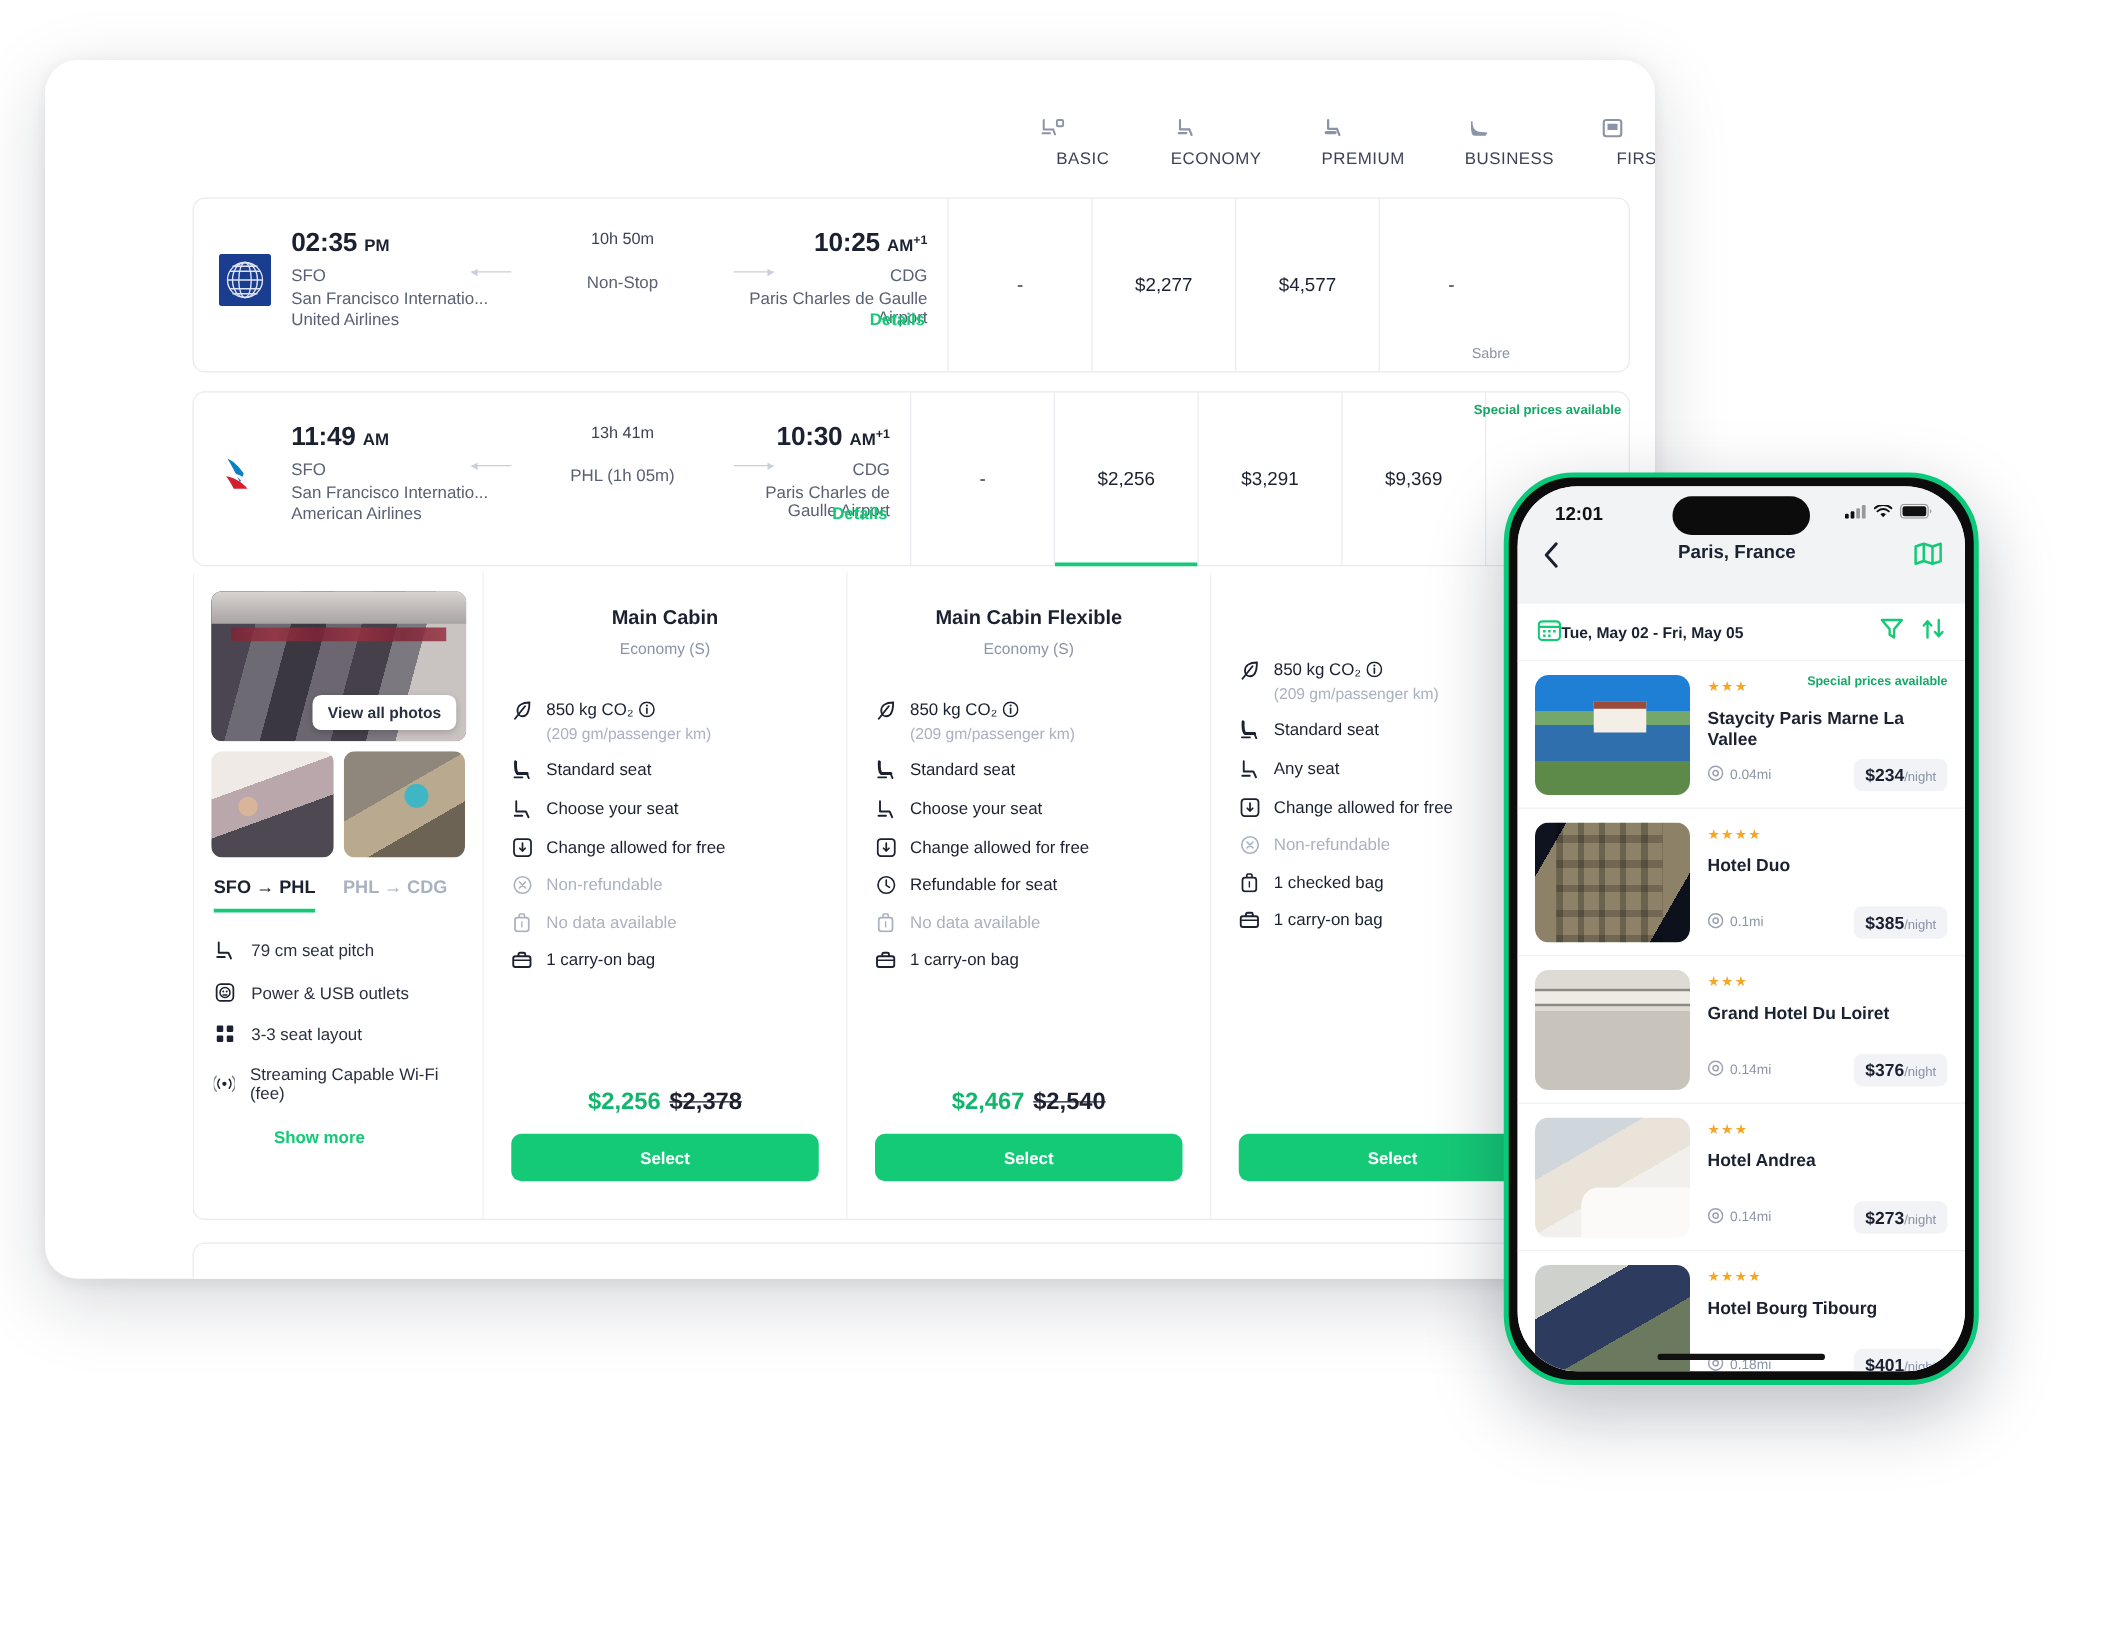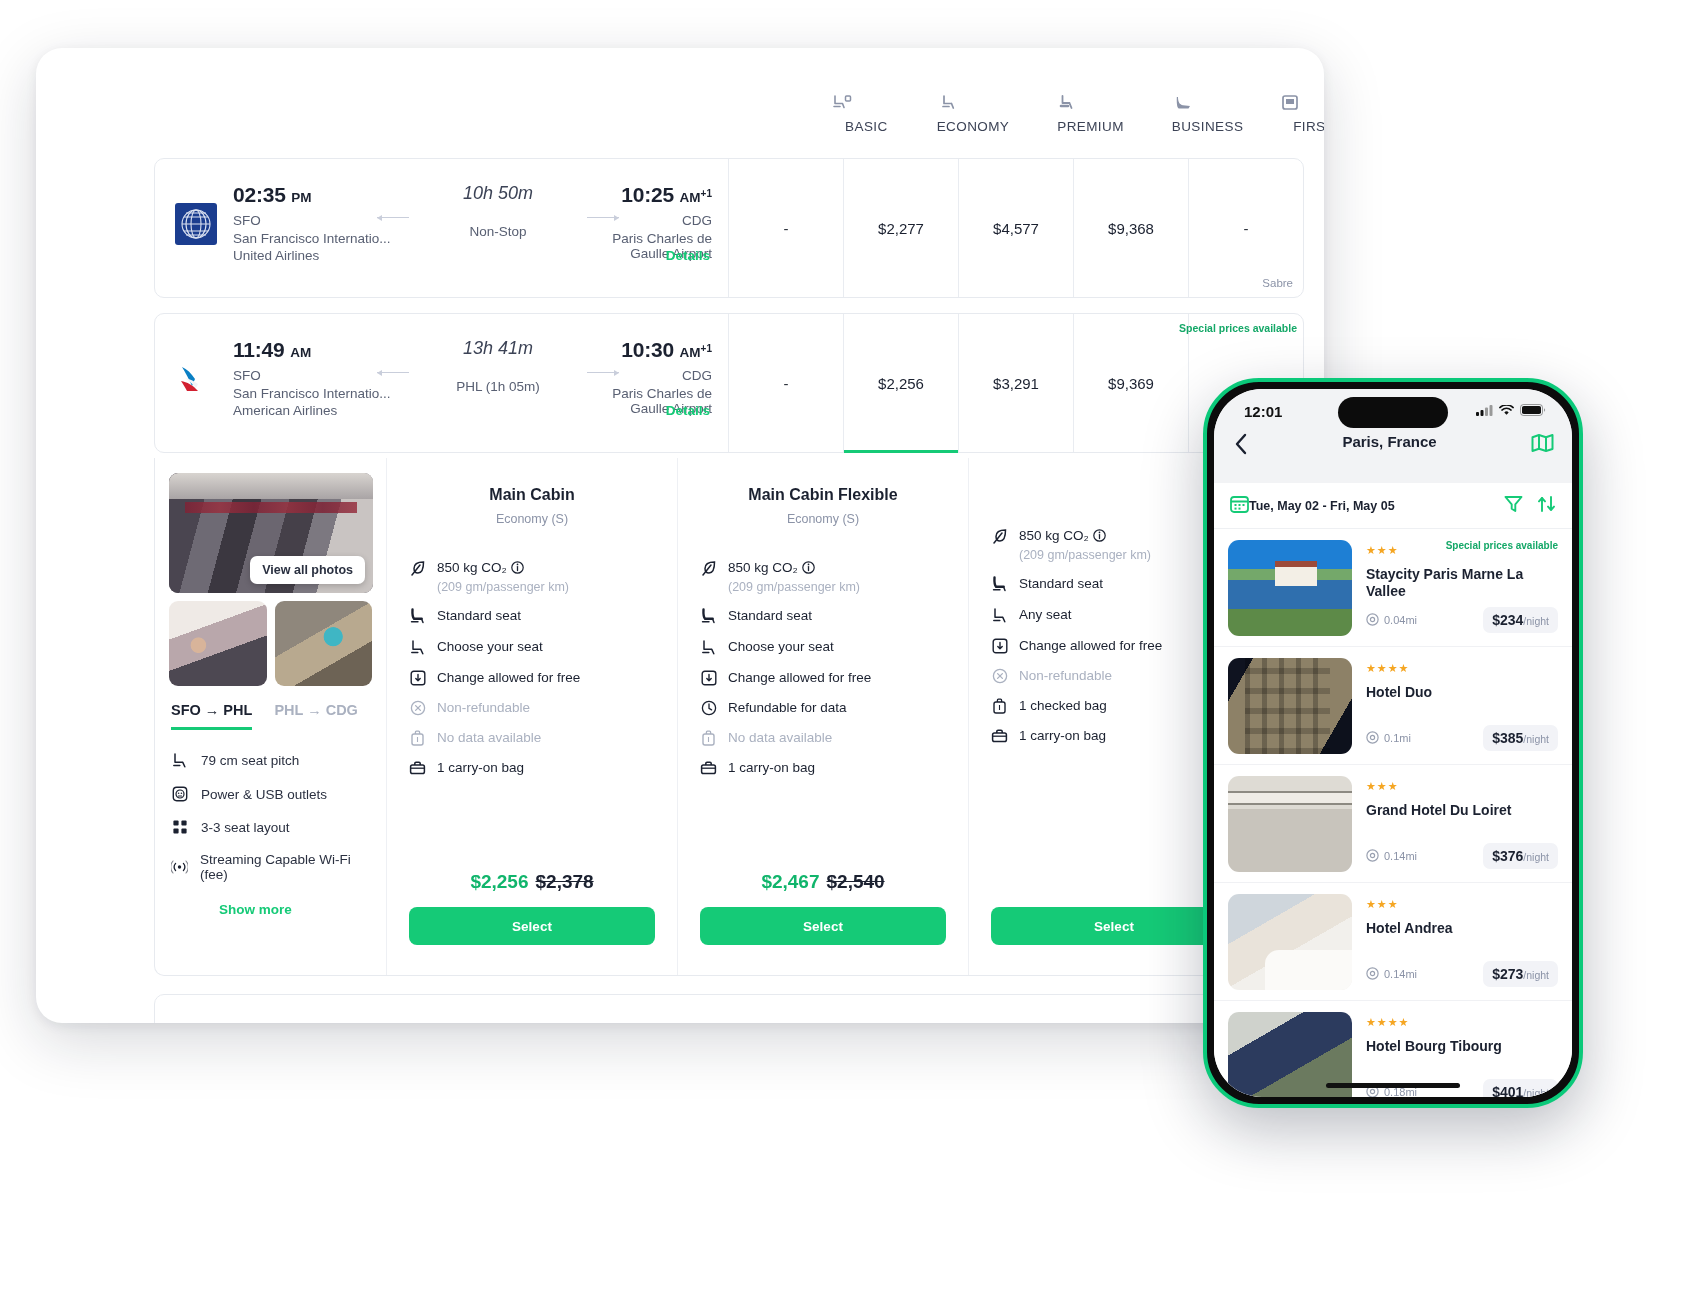--- a/index.html
+++ b/index.html
@@ -49,21 +49,21 @@
   .fl-grid { display: flex; align-items: flex-start; padding-left: 58px; }
   .seg-dep { width: 190px; }
   .seg-mid { width: 150px; text-align: center; position: relative; }
   .seg-arr { flex: 1; text-align: right; }
 
   .t-big { font-size: 21px; font-weight: 700; color: #1b2130; letter-spacing: -.2px; }
   .t-big .ampm { font-size: 13.5px; font-weight: 700; letter-spacing: 0; }
   .t-big .plus { font-size: 10px; vertical-align: super; font-weight: 700; }
   .t-code { font-size: 13.5px; color: #596073; margin-top: 6px; }
   .t-name { font-size: 13.5px; color: #596073; margin-top: 3px; }
-  .mid-dur { font-size: 18px; color: #3c4356; font-style: italic; }
+  .mid-dur { font-size: 13px; color: #3c4356; }
   .mid-stop { font-size: 13.5px; color: #596073; margin-top: 20px; }
   .arrows { position: absolute; left: -46px; right: -46px; top: 30px; height: 10px; }
   .arrow-l, .arrow-r {
     position: absolute; top: 4px; width: 32px; height: 1px; background: #c9cedb;
   }
   .arrow-l { left: 0; }
   .arrow-r { right: 0; }
   .arrow-l:before { content:""; position:absolute; left:0; top:-2.5px; width:0;height:0;
     border-top:3px solid transparent;border-bottom:3px solid transparent;border-right:5px solid #c9cedb;}
   .arrow-r:after { content:""; position:absolute; right:0; top:-2.5px; width:0;height:0;
@@ -360,23 +360,20 @@
           <div class="fare-cells">
             <div class="fare-cell dash">
               <span>-</span>
             </div>
             <div class="fare-cell">
               <span>$2,277</span>
             </div>
             <div class="fare-cell">
               <span>$4,577</span>
             </div>
-            <div class="fare-cell">
-              <span>$9,368</span>
-            </div>
             <div class="fare-cell empty-last dash">
               <span>-</span>
               <span class="provider-tag">Sabre</span>
             </div>
           </div>
         </div>
       <div class="flight-row" id="row2">
           <div class="fl-left">
             <div class="fl-logo"><svg width="42" height="42" viewBox="0 0 42 42">
                 <path d="M7 9c5 2 9 6 13 12l-3 7C14 21 10 14 7 9z" fill="#0a7fc4"></path>
@@ -618,21 +615,21 @@
                   </span>
                   <span>Change allowed for free</span>
                 </div>
                 <div class="feat">
                   <span class="ficon">
                     <svg width="16" height="16" viewBox="0 0 16 16">
                       <circle cx="8" cy="8" r="6.6" fill="none" stroke="#1b2130" stroke-width="1.3"></circle>
                       <path d="M8 4v4.3l2.6 1.6" stroke="#1b2130" stroke-width="1.3" fill="none" stroke-linecap="round"></path>
                     </svg>
                   </span>
-                  <span>Refundable for data</span>
+                  <span>Refundable for seat</span>
                 </div>
                 <div class="feat muted">
                   <span class="ficon">
                     <svg width="15" height="16" viewBox="0 0 15 16">
                       <rect x="2" y="4" width="11" height="11" rx="2" fill="none" stroke="#aab1c0" stroke-width="1.4"></rect>
                       <path d="M5.4 4V2.2a1 1 0 0 1 1-1h2.2a1 1 0 0 1 1 1V4" fill="none" stroke="#aab1c0" stroke-width="1.3"></path>
                       <path d="M7.5 7v5" stroke="#aab1c0" stroke-width="1.1"></path>
                     </svg>
                   </span>
                   <span>No data available</span>

